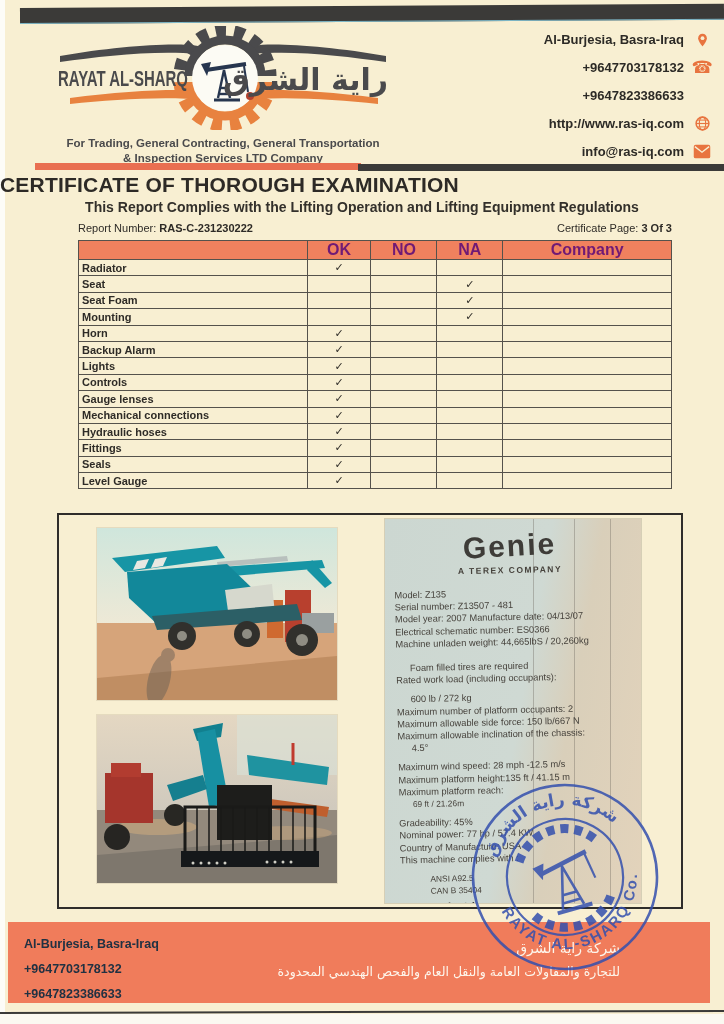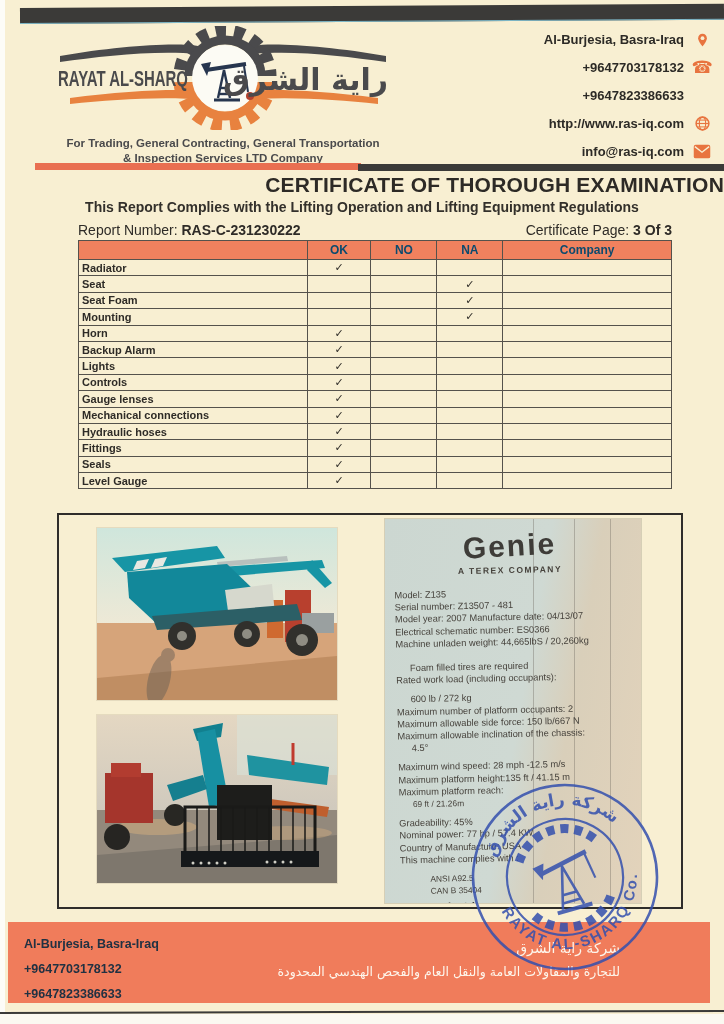--- a/index.html
+++ b/index.html
@@ -17,34 +17,34 @@
 
   .contacts{position:absolute;right:12px;top:30px;width:230px;display:flex;flex-direction:column;gap:9px;}
   .contact-row{display:flex;justify-content:flex-end;align-items:center;height:19px;}
   .contact-text{font-weight:bold;font-size:13px;color:#2c2a26;}
   .contact-icon{width:20px;margin-left:8px;display:flex;justify-content:center;align-items:center;}
   .glyph{color:#e8743f;font-size:17px;line-height:17px;font-family:"DejaVu Sans",sans-serif;}
 
   .divider-salmon{position:absolute;left:35px;top:163px;width:326px;height:7px;background:#e96f51;}
   .divider-dark{position:absolute;left:358px;top:164px;width:366px;height:7px;background:#3b3a38;}
 
-  .title{position:absolute;left:0;top:173px;width:100%;text-align:right;
+  .title{position:absolute;left:0;top:173px;width:100%;text-align:left;
          font-size:21px;font-weight:800;letter-spacing:.2px;color:#2d2a26;}
   .subtitle{position:absolute;left:0;top:199px;width:100%;text-align:center;
          font-size:14px;font-weight:600;color:#33302b;}
 
   .report-row{position:absolute;left:78px;top:222px;width:594px;display:flex;justify-content:space-between;
-         font-size:14px;color:#2e2b27;}
+         font-size:11px;color:#2e2b27;}
   .report-row b{font-weight:800;}
 
   
   table.checklist{position:absolute;left:78px;top:240px;width:594px;border-collapse:collapse;
          font-size:11px;color:#2e2b27;}
   table.checklist th,table.checklist td{border:1px solid #55524c;padding:0 3px;}
-  table.checklist th{background:#f0815e;font-size:12px;font-weight:800;height:18px;color:#0c4a6e;}
+  table.checklist th{background:#f0815e;font-size:16px;font-weight:800;height:18px;color:#701a75;}
   table.checklist td{height:15.4px;}
   td.item{font-weight:800;padding-left:8px;}
   td.check{text-align:center;font-size:11px;}
   col.c-item{width:229px;}col.c-ok{width:64px;}col.c-no{width:66px;}col.c-na{width:66px;}col.c-comm{width:169px;}
 
   
   .evidence-box{position:absolute;left:57px;top:513px;width:622px;height:392px;border:2px solid #2f2d2a;}
   .photo{position:absolute;left:38px;width:240px;box-shadow:0 0 0 1px rgba(120,110,90,.15);}
   .photo1{top:13px;height:172px;}
   .photo2{top:200px;height:168px;}

